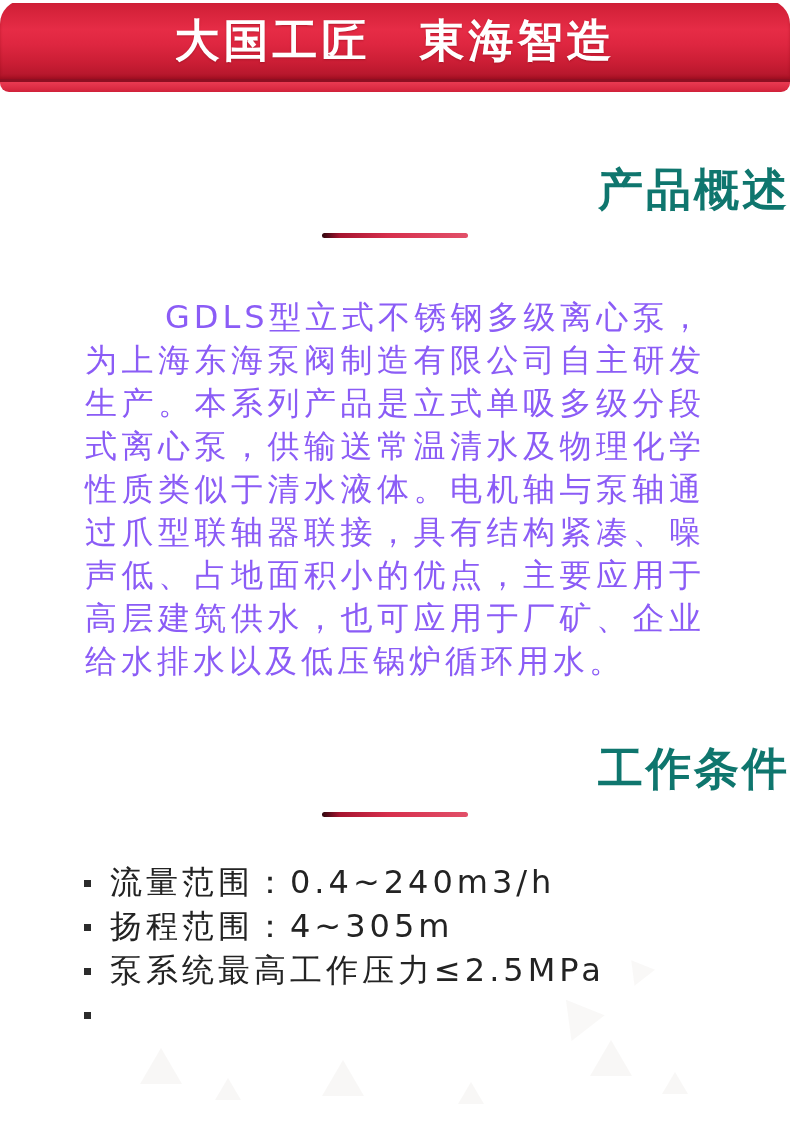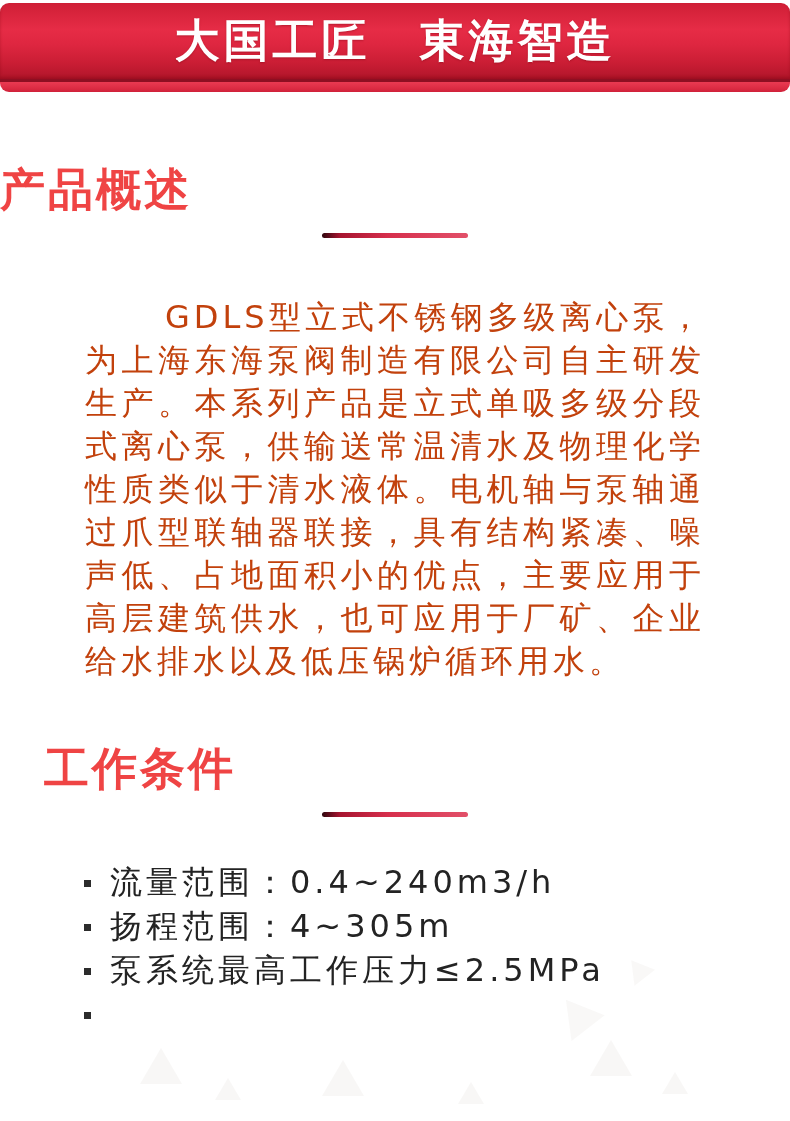--- a/index.html
+++ b/index.html
@@ -7,20 +7,21 @@
   body { font-family: "DejaVu Sans", "Liberation Sans", sans-serif; }
 
   .page {
     position: relative;
     width: 790px;
     height: 1121px;
     margin: 0 auto;
     background: #ffffff;
     overflow: hidden;
     color: #212121;
+    border-radius: 24px;
   }
 
   
   .banner {
     position: relative;
     margin-top: 3px;
     width: 100%;
     z-index: 2;
   }
   .banner-main {
@@ -43,42 +44,42 @@
   .banner-edge {
     height: 13px;
     border-top: 3px solid #8e0f22;
     background: linear-gradient(180deg, #ea3a52 0%, #dd2c44 60%, #cf2139 100%);
     border-radius: 0 0 9px 9px;
   }
 
   
   .sec-title {
     margin-top: 68px;
-    text-align: left;
+    text-align: right;
     font-size: 45px;
     font-weight: 700;
     letter-spacing: 3px;
-    color: #ef4444;
+    color: #0f766e;
   }
   .sec-title.second { margin-top: 56px; padding-left: 44px; }
   .sec-underline {
     width: 146px;
     height: 5px;
     margin: 13px auto 0;
     border-radius: 3px;
     background: linear-gradient(90deg, #2e060d 0%, #a5142f 12%, #d62e4c 45%, #e25069 100%);
   }
 
   
   .body-text {
     margin: 58px 85px 0 85px;
     font-size: 32px;
     line-height: 43px;
     letter-spacing: 4px;
-    color: #c2410c;
+    color: #8b5cf6;
     text-align: justify;
     text-justify: inter-character;
     text-indent: 80px;
   }
 
   
   .cond-list {
     list-style: none;
     margin: 44px 60px 16px 84px;
   }

